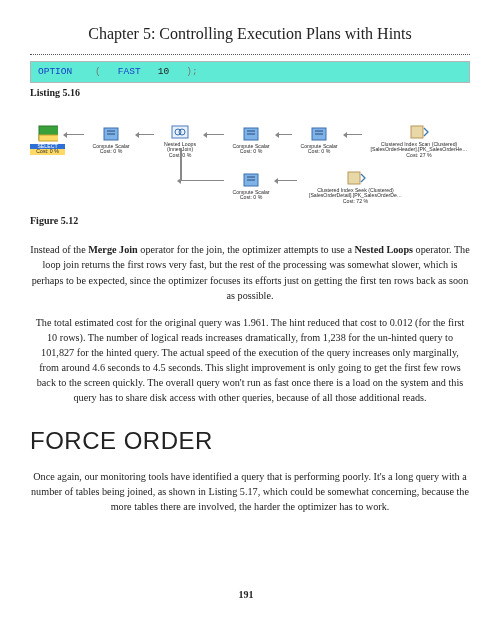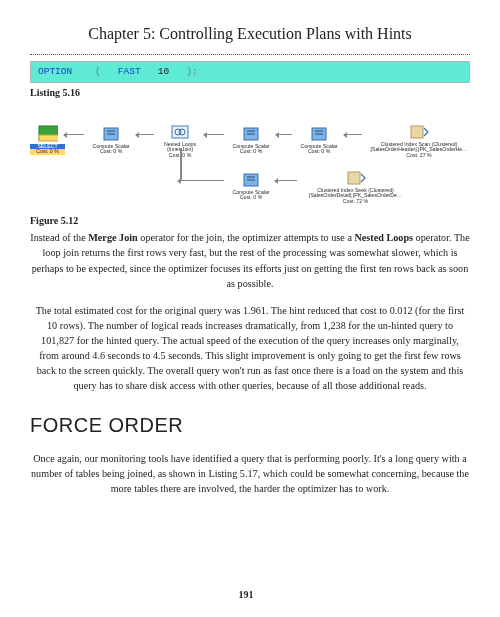--- a/index.html
+++ b/index.html
@@ -32,21 +32,21 @@
       font-size: 9.5px;
       margin-bottom: 3px;
     }
     .kw-blue { color: #1a3fc7; }
     .kw-gray { color: #777; }
     .listing-label, .figure-label {
       font-weight: bold;
       font-size: 10px;
       margin-bottom: 12px;
     }
-    .figure-label { margin-top: 6px; margin-bottom: 2px; }
+    .figure-label { margin-top: 6px; margin-bottom: 14px; }
     .diagram {
       margin: 12px 0 4px 0;
       position: relative;
       height: 95px;
     }
     .node {
       position: absolute;
       text-align: center;
     }
     .node-icon {
@@ -73,21 +73,21 @@
       border-top: 3px solid transparent;
       border-bottom: 3px solid transparent;
     }
     .para {
       margin-bottom: 12px;
       text-align: center;
     }
     .h2 {
       font-family: Arial, Helvetica, sans-serif;
       font-weight: 400;
-      font-size: 20px;
+      font-size: 24px;
       letter-spacing: 0.5px;
       margin: 18px 0 10px 0;
       color: #222;
     }
     .page-num {
       position: absolute;
       bottom: 14px;
       left: 0; right: 8px;
       text-align: center;
       font-size: 10px;

